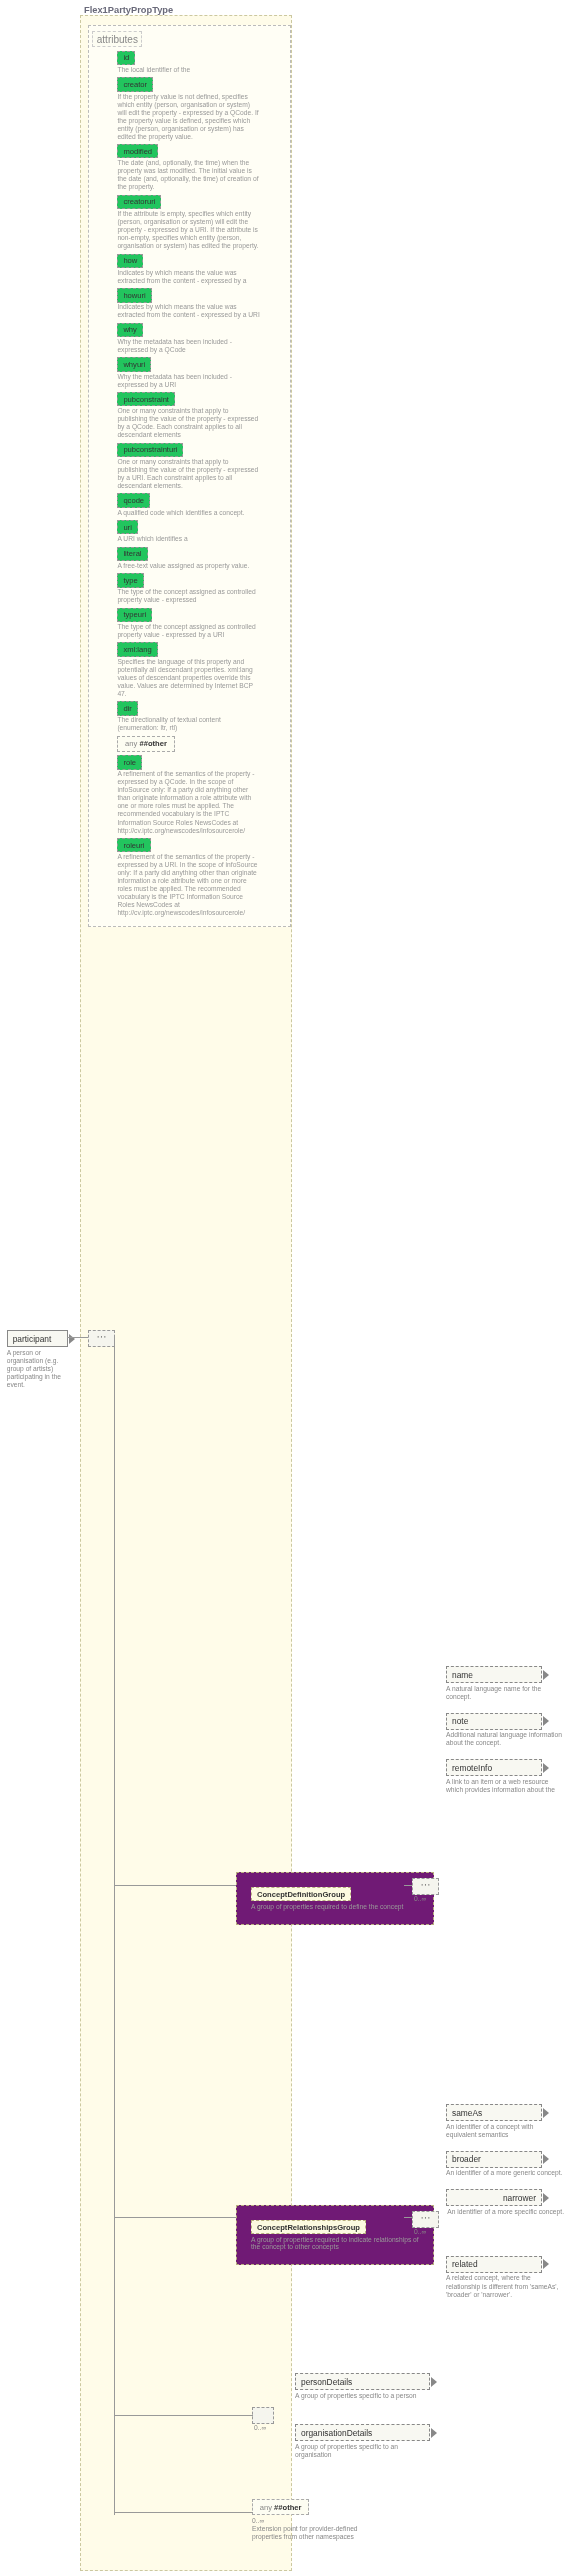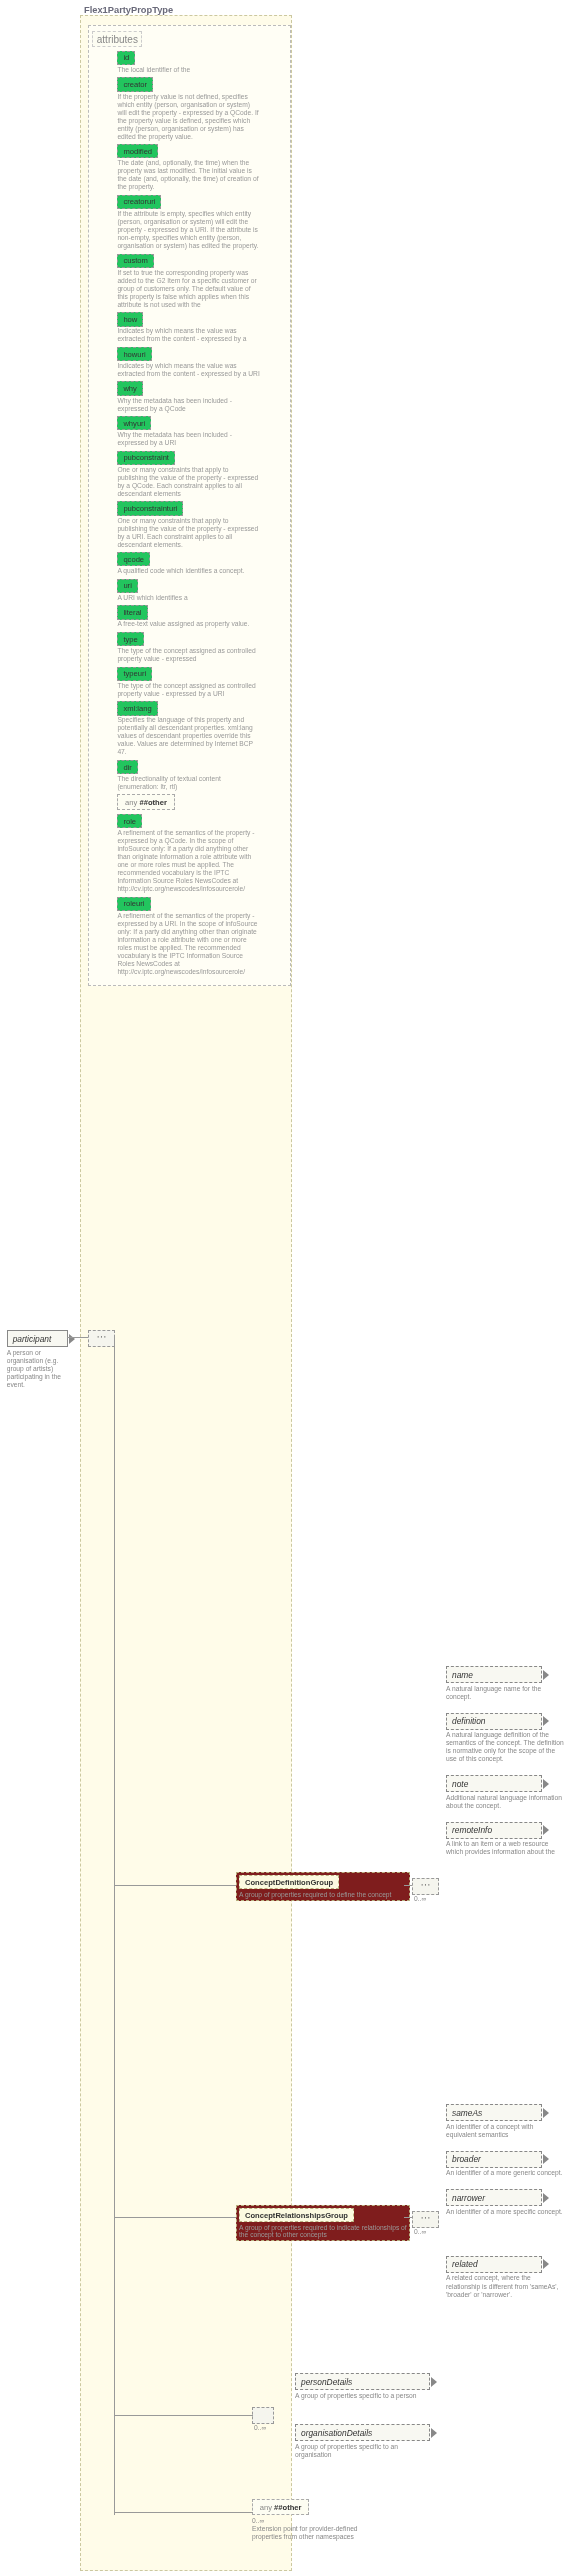--- a/index.html
+++ b/index.html
@@ -38,21 +38,20 @@
     top: 1330px;
     left: 6.7px;
     width: 61px;
   }
   .element-box {
     border: 0.8px solid #888;
     background: #f8f8f2;
     padding: 2.5px 5px;
     font-size: 8.4px;
     position: relative;
-    font-style: italic;
   }
   .element-box.dashed { border-style: dashed; }
   .tri {
     position: absolute;
     right: -8.4px;
     top: 50%;
     transform: translateY(-50%);
     width: 0; height: 0;
     border-top: 5px solid transparent;
     border-bottom: 5px solid transparent;
@@ -131,22 +130,22 @@
     font-size: 6.7px;
     color: #888;
   }
   .line {
     position: absolute;
     background: #999;
   }
   .group-box {
     position: absolute;
     border: 0.8px dashed #b8b080;
-    background: #7f1d1d;
-    padding: 2px;
+    background: #701a75;
+    padding: 14px;
   }
   .group-title {
     font-size: 7.6px;
     font-weight: bold;
     border: 0.8px dashed #b8b080;
     background: #fcfae0;
     padding: 1.7px 5px;
     display: inline-block;
   }
   .group-desc {
@@ -187,21 +186,20 @@
   <div class="line" style="top:1337px;left:67px;width:21px;height:0.8px;"></div>
   <div class="seq-node dashed" style="top:1330px;left:88px;"></div>
 
   <div class="attr-container">
     <div class="attr-header">attributes</div>
     <div id="attrs-list">
         <div class="attr-row"><div class="attr-box">id</div><div class="attr-desc">The local identifier of the</div></div>
         <div class="attr-row"><div class="attr-box">creator</div><div class="attr-desc">If the property value is not defined, specifies which entity (person, organisation or system) will edit the property - expressed by a QCode. If the property value is defined, specifies which entity (person, organisation or system) has edited the property value.</div></div>
         <div class="attr-row"><div class="attr-box">modified</div><div class="attr-desc">The date (and, optionally, the time) when the property was last modified. The initial value is the date (and, optionally, the time) of creation of the property.</div></div>
         <div class="attr-row"><div class="attr-box">creatoruri</div><div class="attr-desc">If the attribute is empty, specifies which entity (person, organisation or system) will edit the property - expressed by a URI. If the attribute is non-empty, specifies which entity (person, organisation or system) has edited the property.</div></div>
-        <div class="attr-row"><div class="attr-box">custom</div><div class="attr-desc">If set to true the corresponding property was added to the G2 Item for a specific customer or group of customers only. The default value of this property is false which applies when this attribute is not used with the</div></div>
         <div class="attr-row"><div class="attr-box">how</div><div class="attr-desc">Indicates by which means the value was extracted from the content - expressed by a</div></div>
         <div class="attr-row"><div class="attr-box">howuri</div><div class="attr-desc">Indicates by which means the value was extracted from the content - expressed by a URI</div></div>
         <div class="attr-row"><div class="attr-box">why</div><div class="attr-desc">Why the metadata has been included - expressed by a QCode</div></div>
         <div class="attr-row"><div class="attr-box">whyuri</div><div class="attr-desc">Why the metadata has been included - expressed by a URI</div></div>
         <div class="attr-row"><div class="attr-box">pubconstraint</div><div class="attr-desc">One or many constraints that apply to publishing the value of the property - expressed by a QCode. Each constraint applies to all descendant elements</div></div>
         <div class="attr-row"><div class="attr-box">pubconstrainturi</div><div class="attr-desc">One or many constraints that apply to publishing the value of the property - expressed by a URI. Each constraint applies to all descendant elements.</div></div>
         <div class="attr-row"><div class="attr-box">qcode</div><div class="attr-desc">A qualified code which identifies a concept.</div></div>
         <div class="attr-row"><div class="attr-box">uri</div><div class="attr-desc">A URI which identifies a</div></div>
         <div class="attr-row"><div class="attr-box">literal</div><div class="attr-desc">A free-text value assigned as property value.</div></div>
         <div class="attr-row"><div class="attr-box">type</div><div class="attr-desc">The type of the concept assigned as controlled property value - expressed</div></div>
@@ -234,24 +232,20 @@
   </div>
   <div class="seq-node dashed" style="top:1878px;left:412px;"></div>
   <div class="cardinality" style="top:1895px;left:414px;">0..∞</div>
 
   <div class="right-col" style="top:1666px;" id="defgroup-col">
       <div style="margin-bottom: 11.8px;">
         <div class="element-box dashed">name<span class="tri"></span></div>
         <div class="desc">A natural language name for the concept.</div>
       </div>
       <div style="margin-bottom: 11.8px;">
-        <div class="element-box dashed">definition<span class="tri"></span></div>
-        <div class="desc">A natural language definition of the semantics of the concept. The definition is normative only for the scope of the use of this concept.</div>
-      </div>
-      <div style="margin-bottom: 11.8px;">
         <div class="element-box dashed">note<span class="tri"></span></div>
         <div class="desc">Additional natural language information about the concept.</div>
       </div>
       <div style="margin-bottom: 11.8px;">
         <div class="element-box dashed">remoteInfo<span class="tri"></span></div>
         <div class="desc">A link to an item or a web resource which provides information about the</div>
       </div>
     </div>
 
   <div class="group-box" style="top:2205px;left:236px;width:168px;">
@@ -263,21 +257,21 @@
 
   <div class="right-col" style="top:2104px;" id="relgroup-col">
       <div style="margin-bottom: 11.8px;">
         <div class="element-box dashed">sameAs<span class="tri"></span></div>
         <div class="desc">An identifier of a concept with equivalent semantics</div>
       </div>
       <div style="margin-bottom: 11.8px;">
         <div class="element-box dashed">broader<span class="tri"></span></div>
         <div class="desc">An identifier of a more generic concept.</div>
       </div>
-      <div style="margin-bottom: 11.8px;">
+      <div style="margin-bottom: 11.8px; text-align: right;">
         <div class="element-box dashed">narrower<span class="tri"></span></div>
         <div class="desc">An identifier of a more specific concept.</div>
       </div>
       <div style="margin-bottom: 11.8px; margin-top: 40px;">
         <div class="element-box dashed">related<span class="tri"></span></div>
         <div class="desc">A related concept, where the relationship is different from 'sameAs', 'broader' or 'narrower'.</div>
       </div>
     </div>
 
   <div class="choice-box" style="top:2407px;left:252px;"></div>

